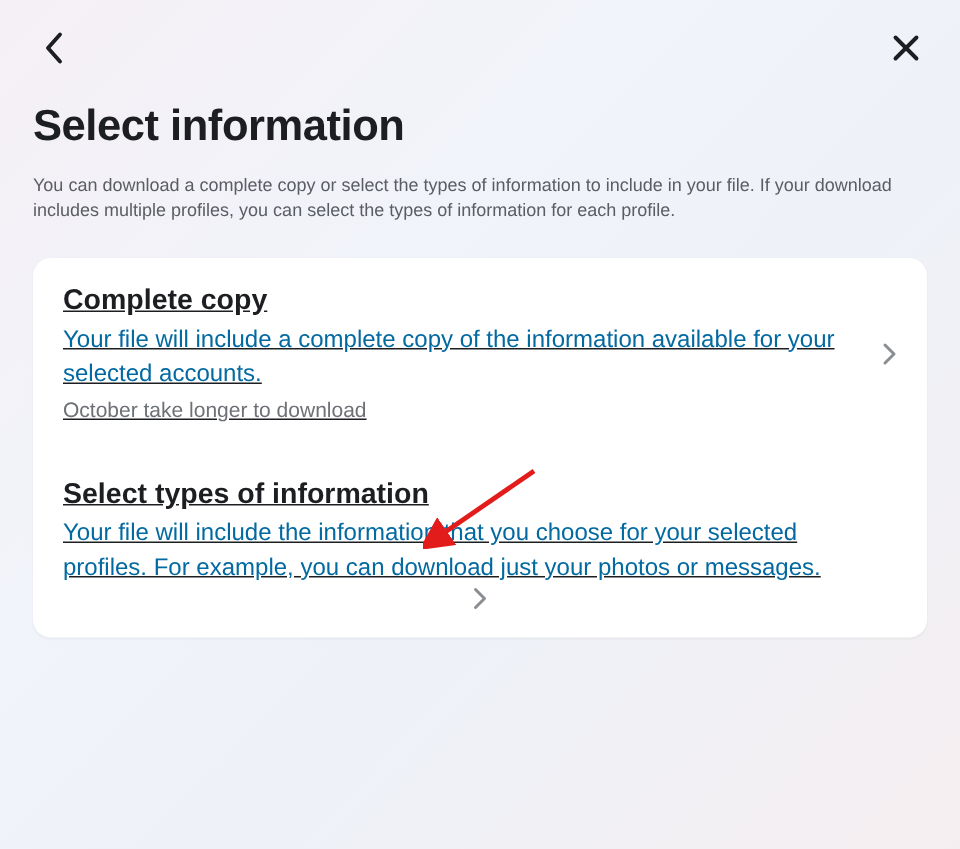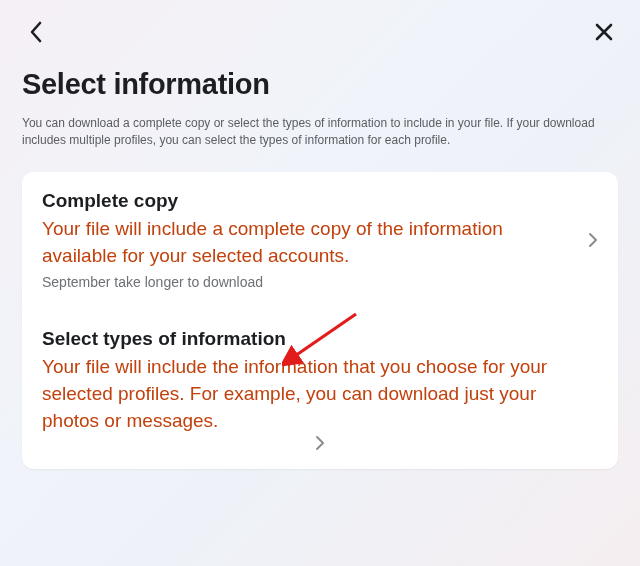--- a/index.html
+++ b/index.html
@@ -45,36 +45,37 @@
     border-radius: 12px;
     box-shadow: 0 1px 2px rgba(0,0,0,0.05);
     overflow: hidden;
   }
   .option {
     display: flex;
     align-items: center;
     padding: 18px 20px 18px 20px;
     cursor: pointer;
     position: relative;
+    text-decoration: underline;
   }
   .option + .option {
     padding-top: 20px;
     flex-direction: column;
   }
   .option-body { flex: 1; padding-right: 12px; }
   .option-title {
     font-size: 19px;
     font-weight: 600;
     color: #1c1e21;
     margin-bottom: 4px;
   }
   .option-desc {
-    font-size: 19px;
+    font-size: 16px;
     line-height: 1.42;
-    color: #c2410c;
+    color: #0369a1;
   }
   .option-note {
     font-size: 14px;
     color: #6d7075;
     margin-top: 4px;
   }
   .chevron {
     color: #8a8d91;
     flex-shrink: 0;
   }
@@ -106,21 +107,21 @@
 <div class="content">
   <h1>Select information</h1>
   <p class="lead">You can download a complete copy or select the types of information to include in your file. If your download includes multiple profiles, you can select the types of information for each profile.</p>
 
   <div class="card">
 
     <div class="option">
       <div class="option-body">
         <div class="option-title">Complete copy</div>
         <div class="option-desc">Your file will include a complete copy of the information available for your selected accounts.</div>
-        <div class="option-note">September take longer to download</div>
+        <div class="option-note">October take longer to download</div>
       </div>
       <svg class="chevron" width="10" height="16" viewBox="0 0 10 16" fill="none" stroke="currentColor" stroke-width="2" stroke-linecap="round" stroke-linejoin="round">
           <polyline points="2,2 8,8 2,14"></polyline>
         </svg>
     </div>
 
     <div class="option">
       <div class="option-body">
         <div class="option-title">Select types of information</div>
         <div class="option-desc">Your file will include the information that you choose for your selected profiles. For example, you can download just your photos or messages.</div>

